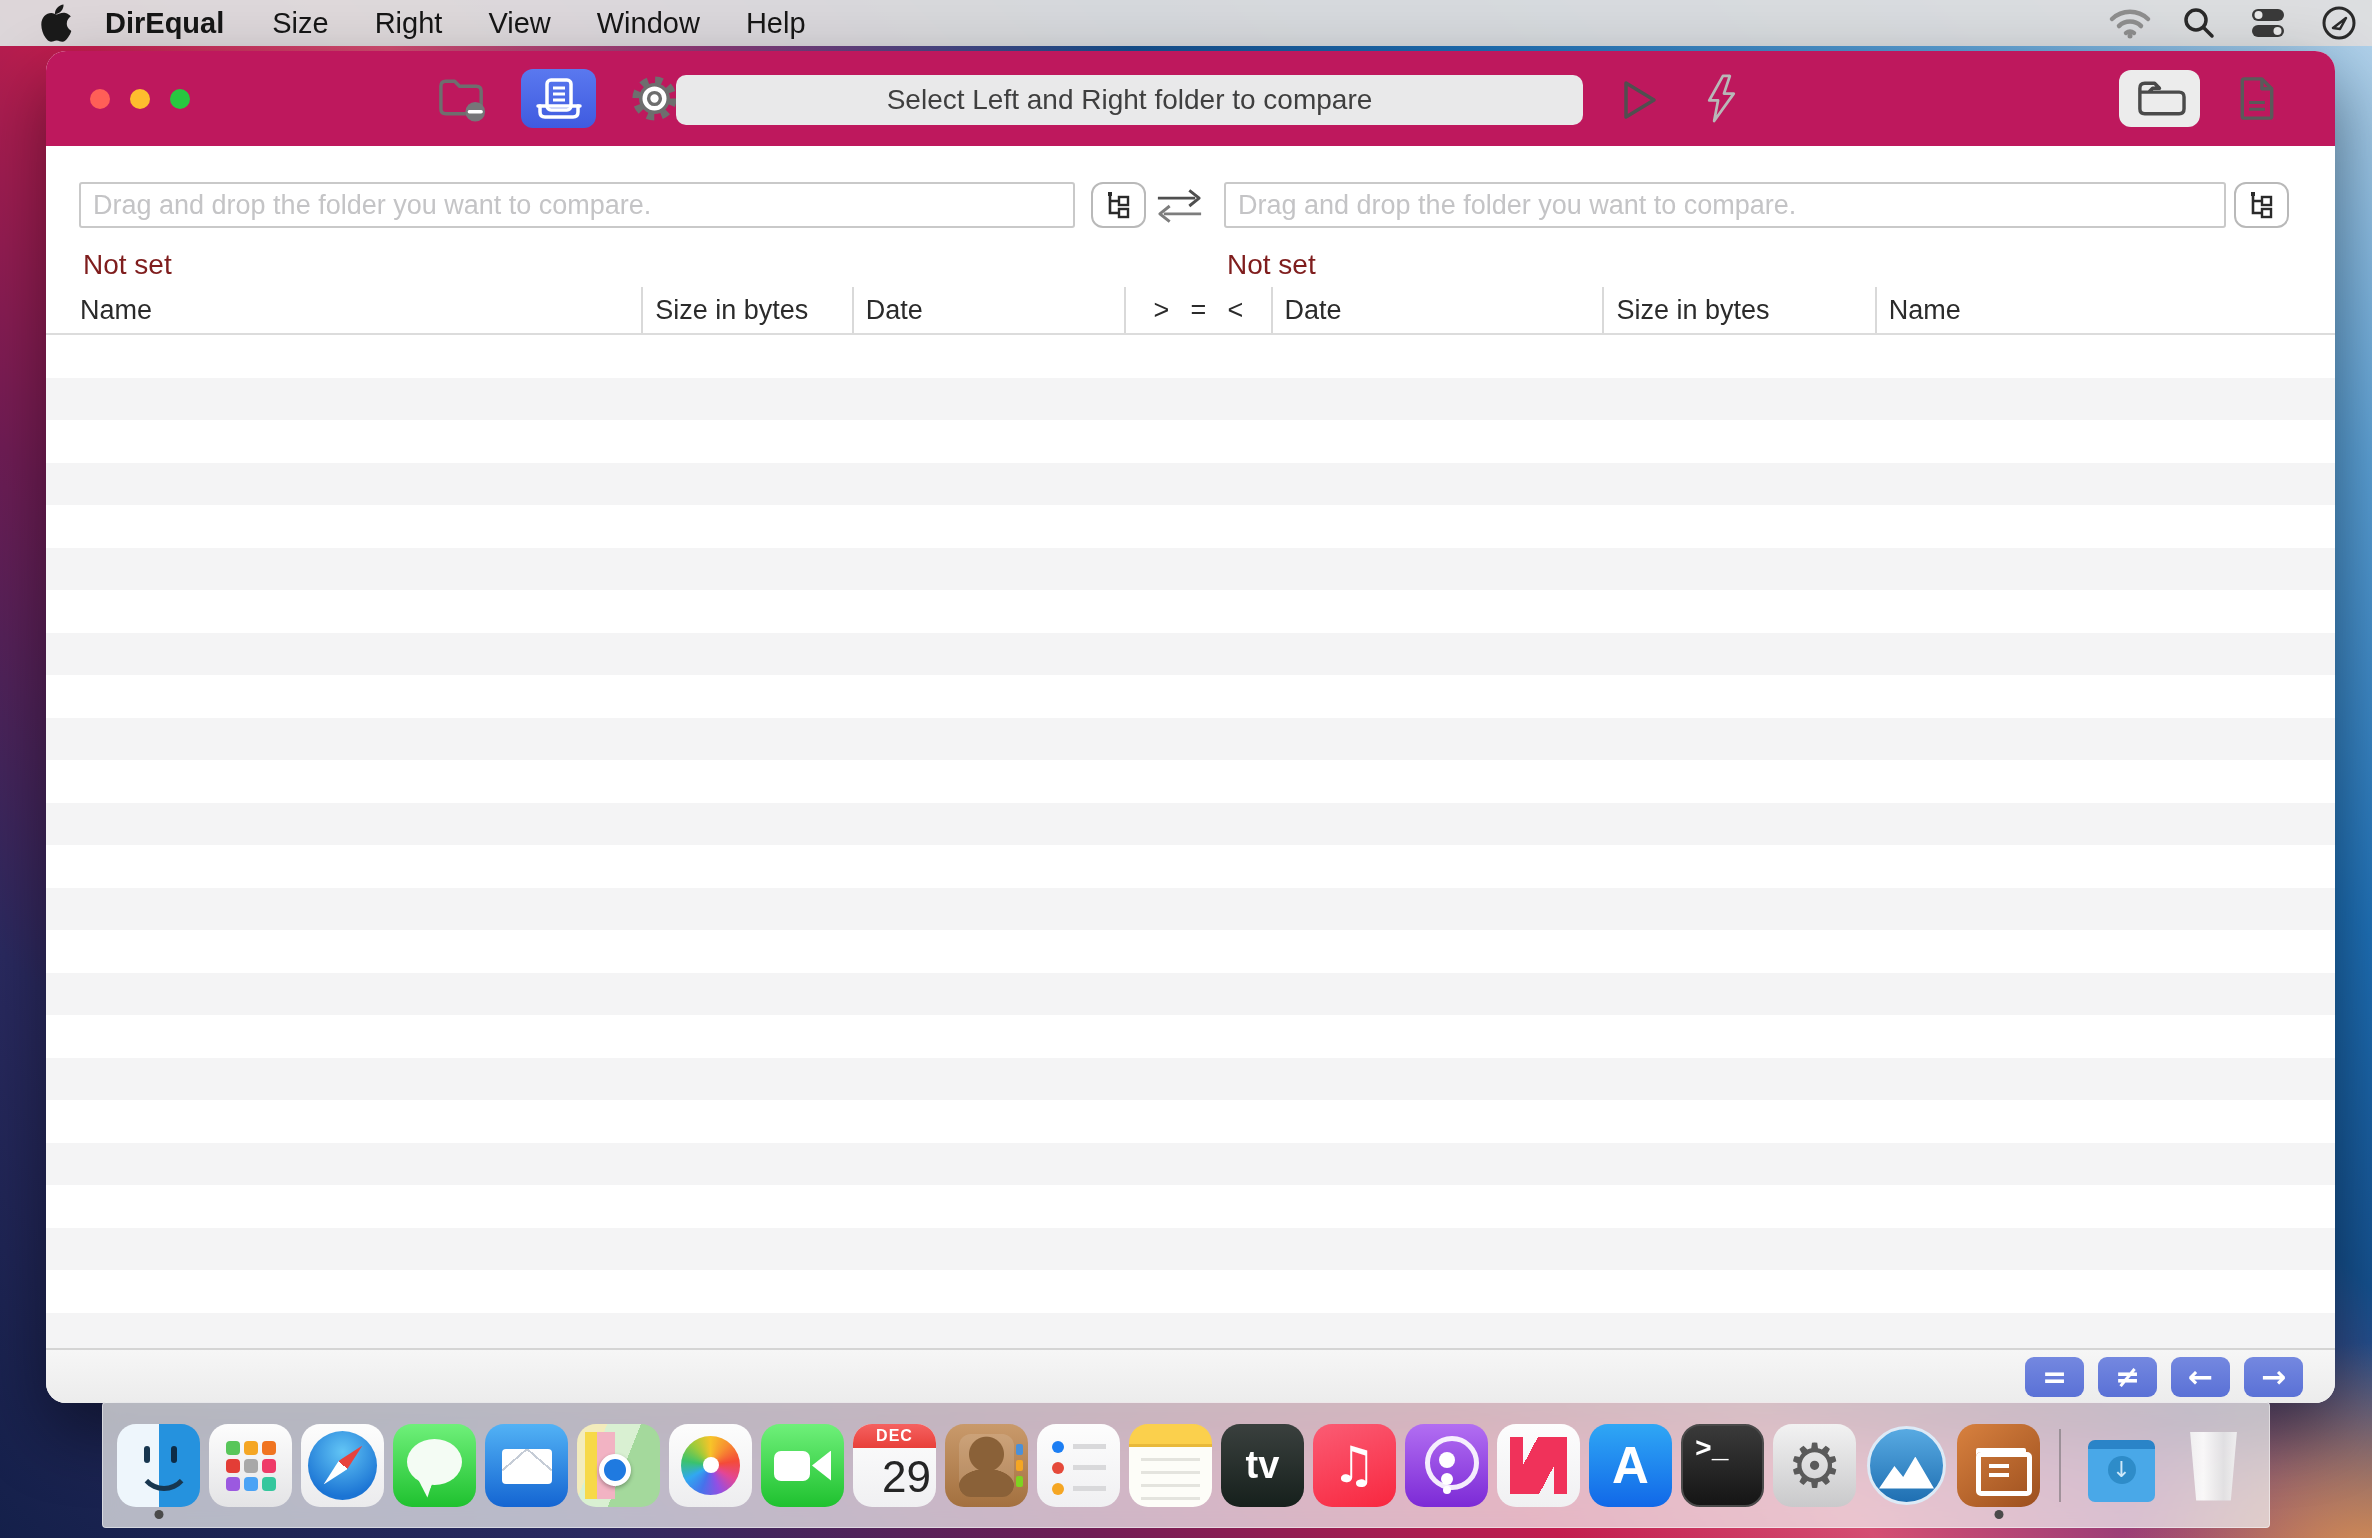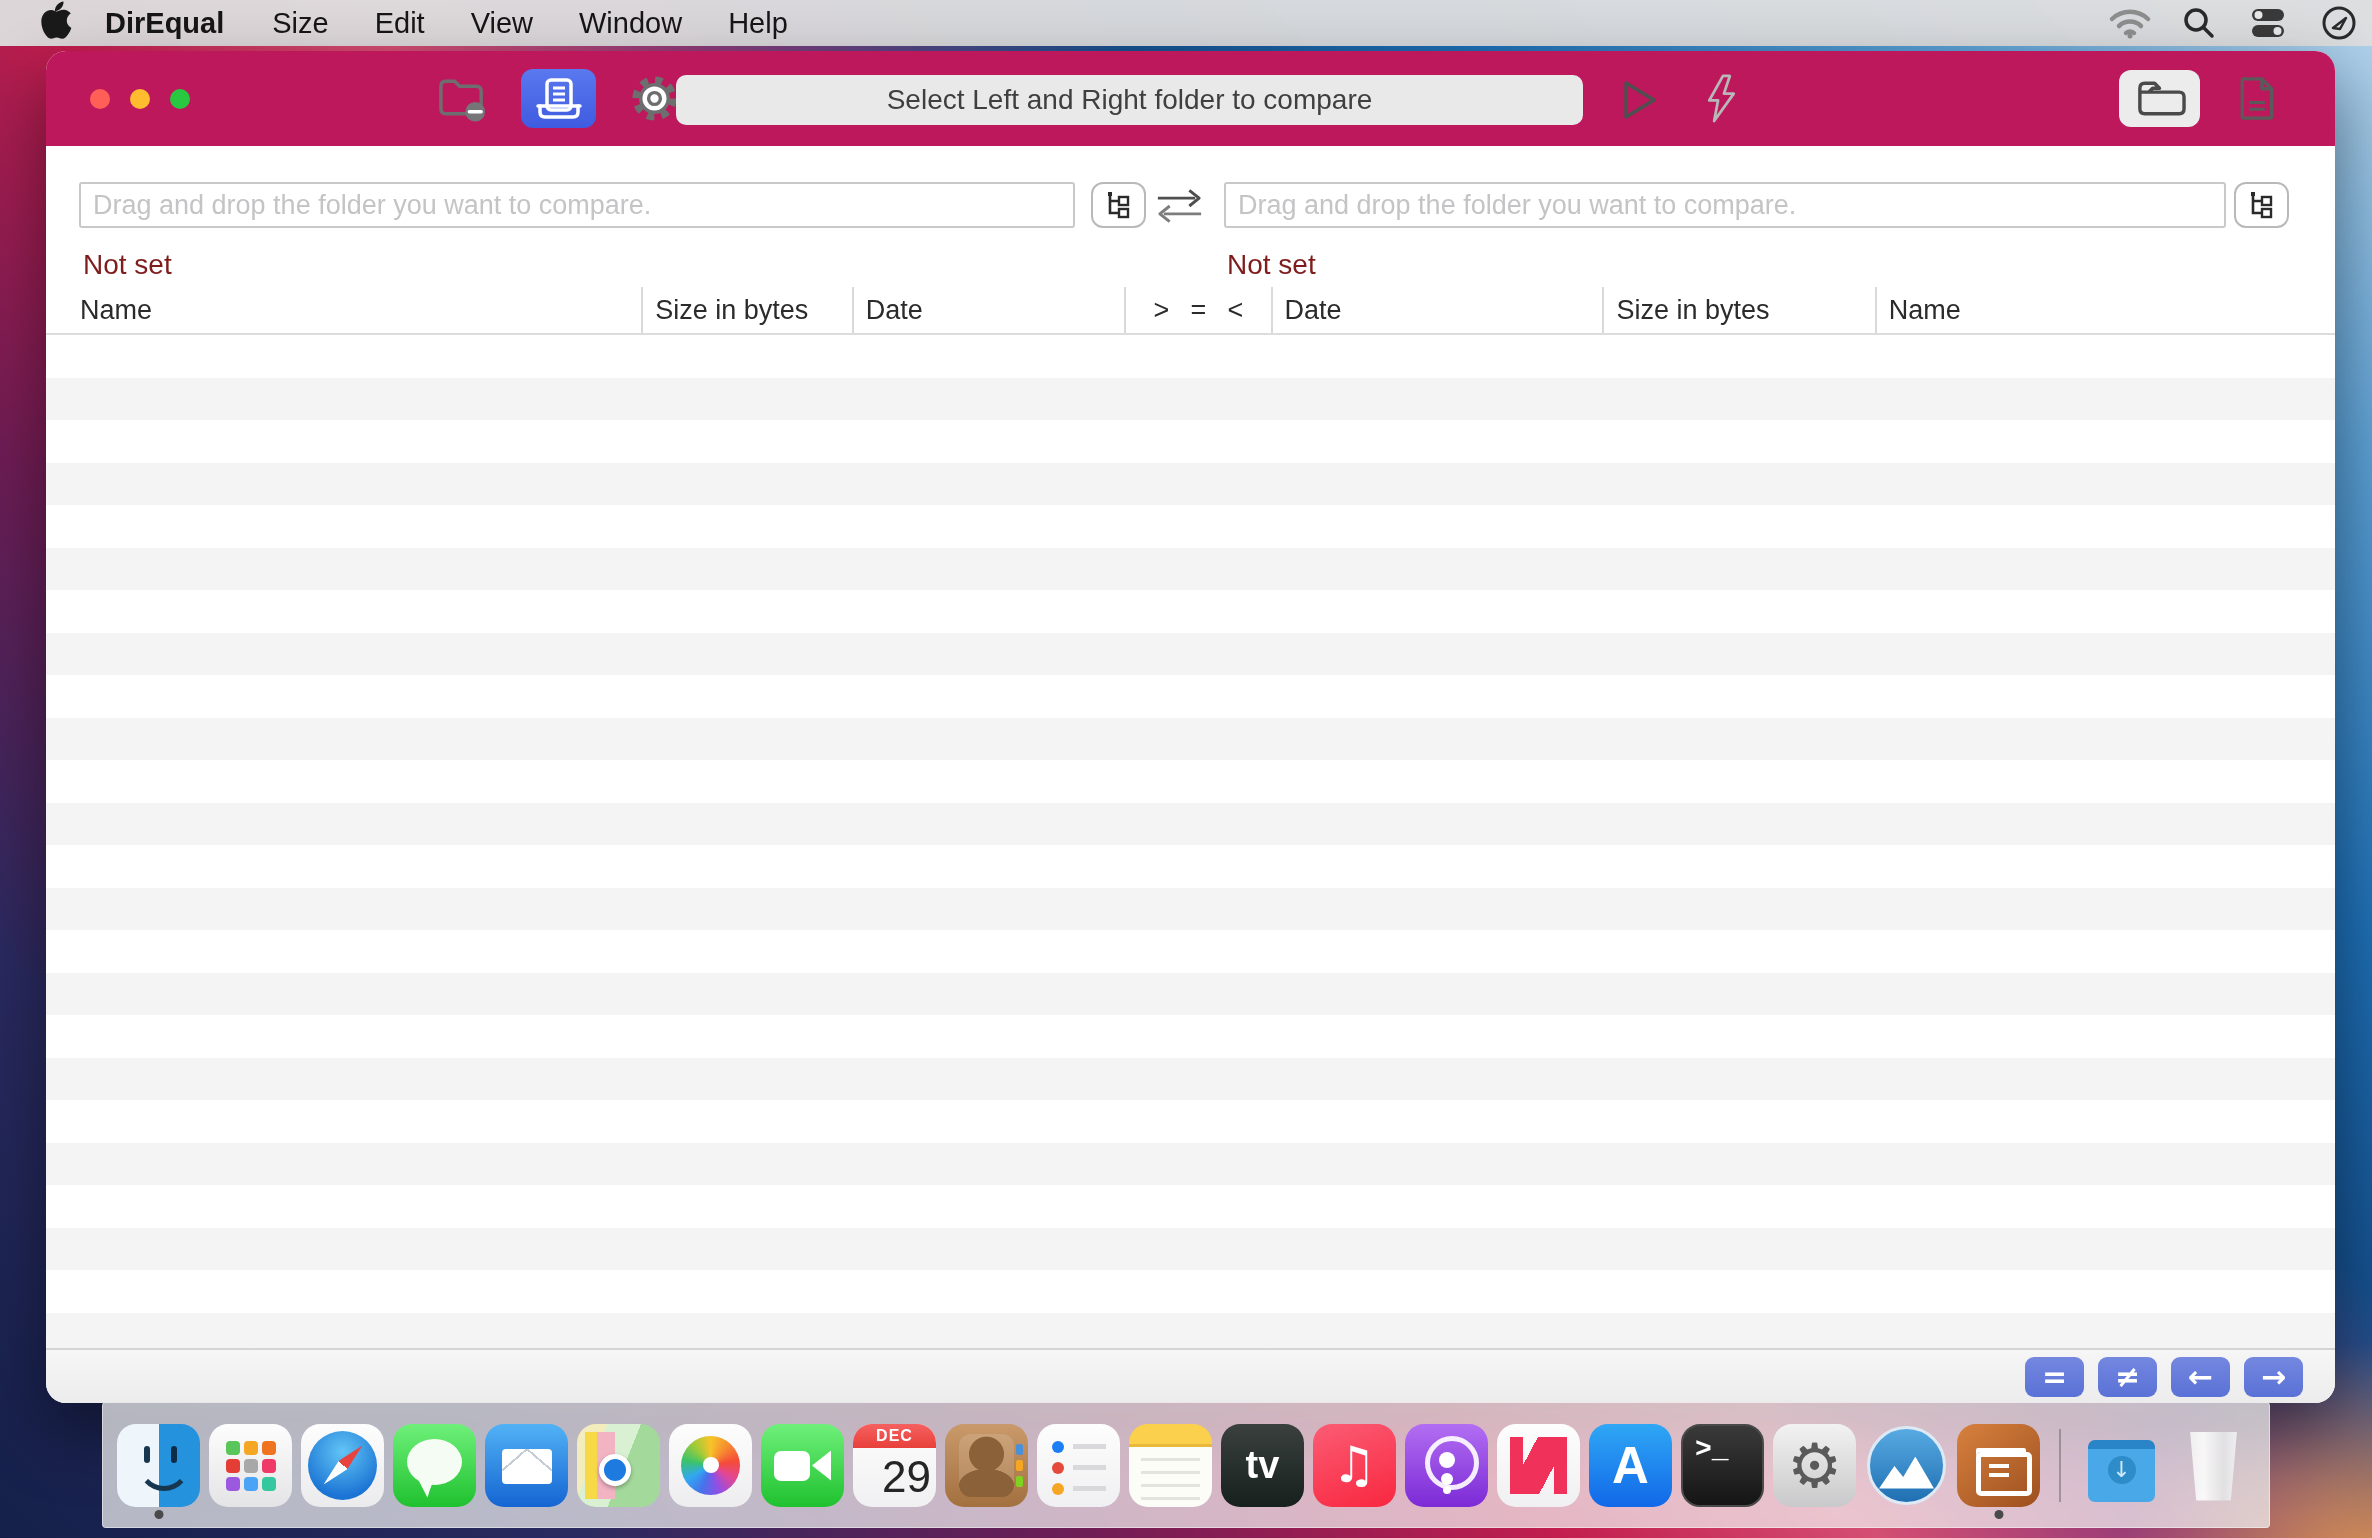--- a/index.html
+++ b/index.html
@@ -8,21 +8,21 @@
   body {
     position:relative;
     background:
       radial-gradient(circle at 100% 104%, rgba(244,160,70,.95) 0%, rgba(244,160,70,0) 9%),
       linear-gradient(225deg,#b9d6ec 0%,#5a9fd4 12%,#1e6fb5 24%,#15518f 33%,
         #8e3a78 44%,#d44e72 52%,#c21d4e 60%,#701d55 72%,#2a2a60 85%,#14204a 100%);
   }
 
   
   .menubar { position:absolute; top:0; left:0; width:100%; height:46px;
-    background:rgba(222,222,223,.96); display:flex; 
+    background:rgba(222,222,223,.96); display:flex; align-items:center;
     color:#161616; font-size:29px; }
   .menubar .apple { margin-left:34px; width:46px; display:flex; justify-content:center; }
   .menu-items { display:flex; align-items:center; height:100%; }
   .menu-item { padding:0 23px; line-height:46px; }
   .menu-item.app-name { font-weight:bold; padding:0 25px; }
   .status-icons { margin-left:auto; display:flex; align-items:center; gap:30px; margin-right:14px; }
   .status-icons svg { display:block; }
 
   
   .window { position:absolute; left:46px; top:51px; width:2289px; height:1352px;
@@ -228,21 +228,21 @@
 <div class="menubar">
   <div class="apple">
     <svg width="34" height="40" viewBox="0 0 34 40">
       <path fill="#1a1a1a" d="M23.5 1.5c.3 2.5-.8 4.9-2.3 6.6-1.5 1.8-3.9 3.1-6.2 2.9-.3-2.3.9-4.8 2.3-6.3C18.9 3 21.5 1.7 23.5 1.5z"></path>
       <path fill="#1a1a1a" d="M30.8 13.6c-1.9 1.2-4 3.5-4 7 0 4 2.6 6.3 4.5 7.3-.7 2.2-1.8 4.6-3.5 6.8-1.5 2-3.1 4-5.5 4-2.2 0-3-1.3-5.6-1.3-2.7 0-3.6 1.3-5.7 1.3-2.3 0-4-2.1-5.6-4.2C3.2 31.6 1.3 26.5 1.3 21.7c0-7.7 5-11.8 9.9-11.8 2.3 0 4.3 1.5 5.8 1.5 1.4 0 3.7-1.6 6.4-1.6 1 0 4.7.1 7.4 3.8z"></path>
     </svg>
   </div>
   <div class="menu-items">
       <div class="menu-item app-name">DirEqual</div>
       <div class="menu-item">Size</div>
-      <div class="menu-item">Edit</div>
+      <div class="menu-item">Right</div>
       <div class="menu-item">View</div>
       <div class="menu-item">Window</div>
       <div class="menu-item">Help</div>
     </div>
   <div class="status-icons">
     <span>
       <svg width="44" height="34" viewBox="0 0 44 34">
         <path d="M4 13 a 26 26 0 0 1 36 0" stroke="#8e8e8e" stroke-width="4.5" fill="none" stroke-linecap="round"></path>
         <path d="M11 20 a 16 16 0 0 1 22 0" stroke="#8e8e8e" stroke-width="4.5" fill="none" stroke-linecap="round"></path>
         <path d="M18 27 a 7 7 0 0 1 8 0" stroke="#8e8e8e" stroke-width="4.5" fill="none" stroke-linecap="round"></path>

